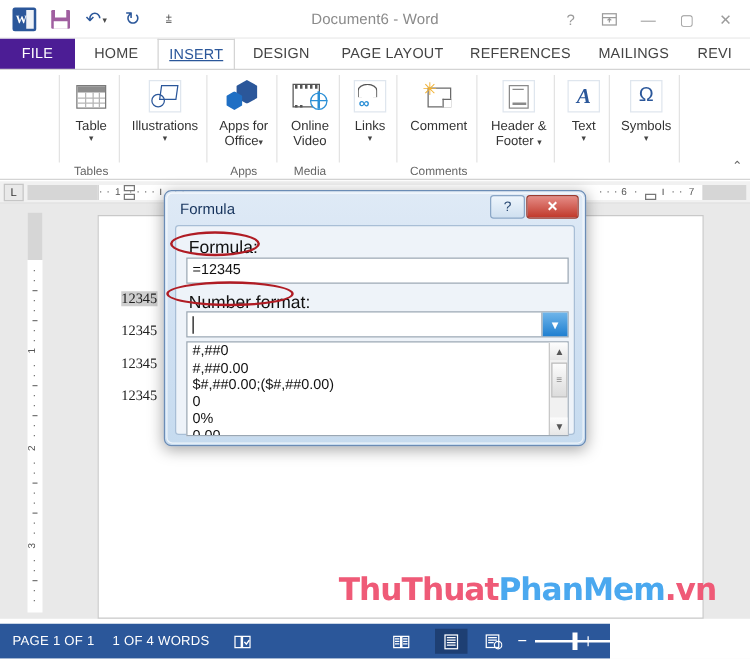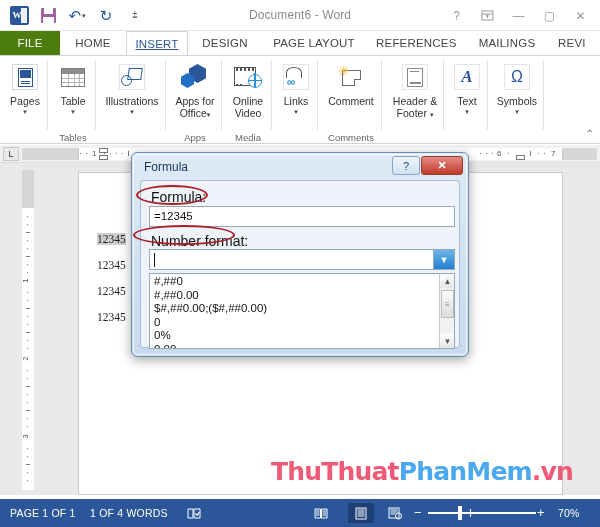--- a/index.html
+++ b/index.html
@@ -48,21 +48,21 @@
   
   .tabstrip{
     position:absolute; left:0; top:31px; width:600px; height:25px;
     background:#ffffff;
   }
   .tab{
     position:absolute; top:0; height:25px; line-height:25px;
     font-size:11.5px; color:#444; letter-spacing:.2px;
     text-align:center; cursor:pointer; padding:0 8px;
   }
-  .tab.file{ background:#4d7c0f; color:#fff; left:0; width:60px; font-size:11.5px; }
+  .tab.file{ background:#4c1d95; color:#fff; left:0; width:60px; font-size:11.5px; }
   .tab.active{ color:#2b579a; border:1px solid #d4d4d4; border-bottom:none; background:#fff; }
   .tabstrip-underline{
     position:absolute; left:0; top:55px; width:600px; height:1px; background:#d4d4d4;
   }
   .tabs-overflow{ position:absolute; right:2px; top:31px; height:25px; line-height:25px; font-size:9px; color:#555; }
 
   
   .ribbon{
     position:absolute; left:0; top:56px; width:600px; height:88px;
     background:#fff; border-bottom:1px solid #d4d4d4;
@@ -176,21 +176,21 @@
   .wm{
     position:absolute; left:271px; top:457px;
     font-family:"DejaVu Sans", sans-serif; font-weight:bold; font-size:25px;
     letter-spacing:-0.8px; white-space:nowrap; z-index:5;
   }
   .wm .a{ color:#ef5a77; }
   .wm .b{ color:#4aa8ef; }
 
   
   .statusbar{
-    position:absolute; left:0; top:499px; width:600px; height:28px;
+    position:absolute; left:0; top:499px; width:488px; height:28px;
     background:#2b579a; color:#fff;
   }
   .sb-item{ position:absolute; top:0; height:28px; line-height:28px; font-size:10.5px; color:#fff; letter-spacing:.2px; }
   .sb-btn{ position:absolute; top:4px; width:22px; height:20px; display:flex; align-items:center; justify-content:center;
            cursor:pointer; font-size:12px; color:#fff; }
   .sb-btn.on{ background:#1e3f73; }
   .zoomtrack{ position:absolute; top:13px; height:2px; background:#fff; }
   .zoomhandle{ position:absolute; top:7px; width:4px; height:14px; background:#fff; }
   .zoomtick{ position:absolute; top:10px; width:1px; height:8px; background:#fff; }
 
@@ -307,29 +307,20 @@
     <div class="tab" style="left:262px;width:104px;">PAGE LAYOUT</div>
     <div class="tab" style="left:466px;width:82px;">MAILINGS</div>
     <div class="tab" style="left:550px;width:40px;">REVI</div>
     <div class="tabs-overflow">▸</div>
   </div>
   <div class="tabstrip-underline"></div>
 
   <div class="ribbon">
 
     <div class="grp" style="left:2px;width:46px;">
-      <div class="bigbtn">
-        <div class="icon">
-            <div class="ico-box">
-              <div class="pages-ico"></div>
-            </div>
-          </div>
-        <div class="lbl">Pages</div>
-        <div class="dd">▾</div>
-      </div>
       <div class="sep"></div>
     </div>
 
     <div class="grp" style="left:50px;width:46px;">
       <div class="bigbtn">
         <div class="icon">
           <div class="table-ico">
             <div class="hdr"></div>
             <div class="v" style="left:6px;"></div>
               <div class="v" style="left:12px;"></div>

